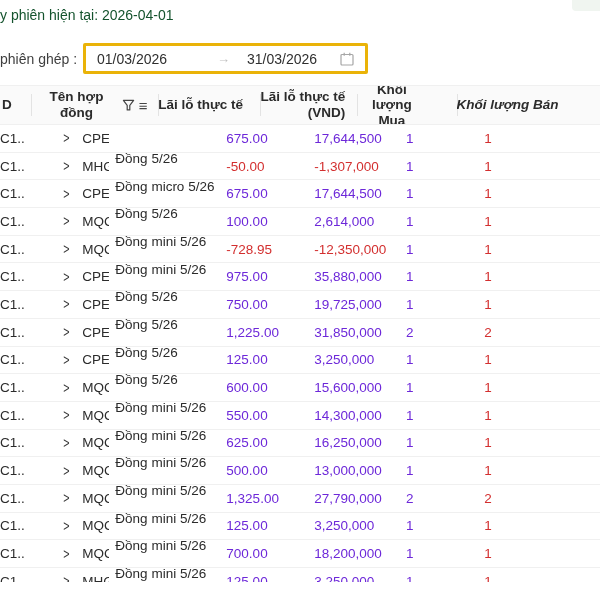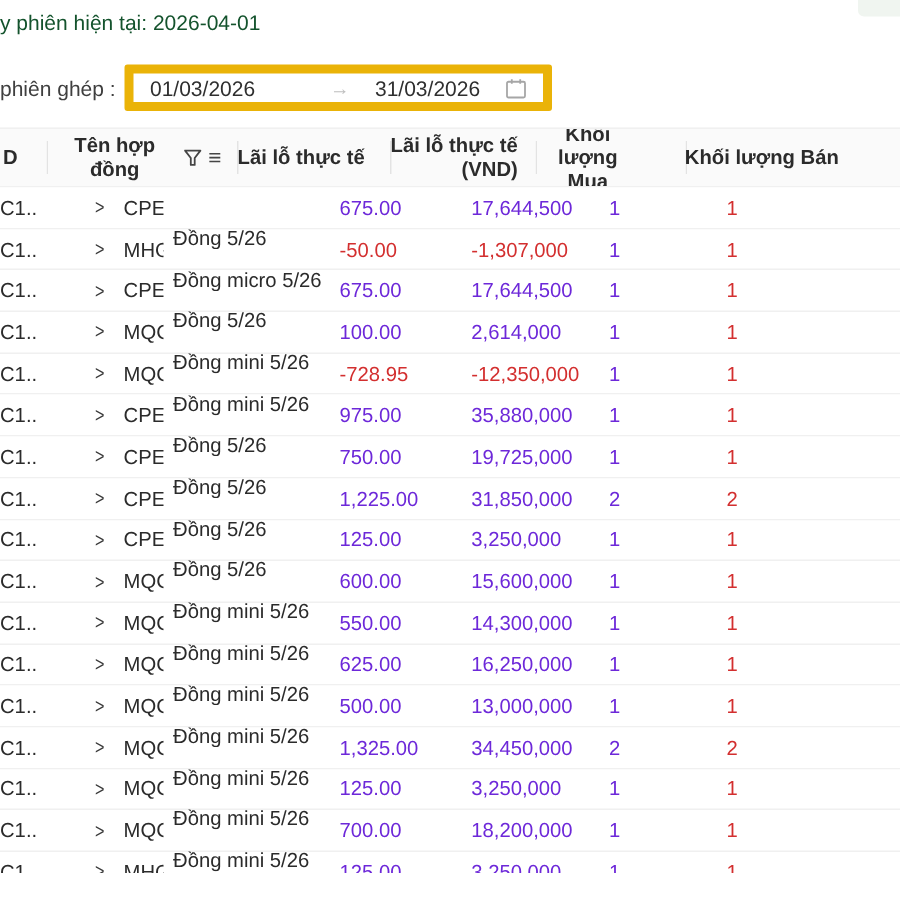--- a/index.html
+++ b/index.html
@@ -8,21 +8,21 @@
     background:#ffffff;color:#262626;
     font-family:"Liberation Sans", sans-serif;
   }
   .stage{position:absolute;left:0;top:0;width:600px;height:600px;overflow:hidden;}
 
   
   .session-line{position:absolute;left:0;top:7px;font-size:14px;color:#14532d;white-space:nowrap;}
   .range-label{position:absolute;left:0;top:51px;font-size:14px;color:#3f3f3f;white-space:nowrap;}
   .range-picker{
     position:absolute;left:83px;top:43px;width:285px;height:31px;box-sizing:border-box;
-    border:6px solid #eab308;border-radius:2px;background:#fff;
+    border:3px solid #eab308;border-radius:2px;background:#fff;
     display:flex;align-items:center;padding:0 11px;
   }
   .range-picker .date{font-size:14px;color:#2f2f2f;white-space:nowrap;}
   .range-picker .d1{width:120px;}
   .range-picker .sep-arrow{width:30px;color:#bfbfbf;font-size:13px;}
   .range-picker .d2{flex:1;}
   .cal-ic{display:flex;align-items:center;}
 
   .corner-fragment{position:absolute;right:0;top:0;width:28px;height:11px;background:#f0f5f0;border-radius:0 0 0 4px;}
 
@@ -51,21 +51,21 @@
   .th.c-id{justify-content:flex-start;padding-left:2px;}
   .th.c-code{padding-right:14px;}
   .th.c-name{justify-content:flex-start;padding:0;}
   .th.c-name .title-wrap{flex:1;display:flex;align-items:center;justify-content:center;}
   .th.c-name .title{max-width:62px;}
   .th.c-pl{padding-right:16px;}
   .th.c-vnd{padding-right:12px;}
   .th.c-vnd .title{max-width:100px;text-align:right;}
   .th.c-buy{padding-right:30px;}
   .th.c-buy .title{max-width:80px;}
-  .th.c-sell{justify-content:flex-start;padding-left:0;white-space:nowrap;}
+  .th.c-sell{justify-content:flex-start;padding-left:0;white-space:nowrap;font-style:italic;}
 
   .hdr-icons{display:flex;align-items:center;gap:4px;padding-right:10px;}
   .filter-ic{display:flex;align-items:center;cursor:pointer;}
   .menu-ic{font-size:15px;color:#454545;font-weight:normal;cursor:pointer;line-height:1;}
 
   .tbody{position:absolute;left:0;top:125px;width:600px;height:457px;overflow:hidden;background:#fff;}
   .tr{display:flex;align-items:center;height:27.7px;box-sizing:border-box;border-bottom:1px solid #f0f0f0;background:#fff;}
   .td{box-sizing:border-box;font-size:13.5px;color:#2b2b2b;white-space:nowrap;overflow:hidden;}
   .td.c-id{padding-left:0;}
   .td.c-code{display:flex;align-items:center;}
@@ -298,21 +298,21 @@
   </div>
 
   <div class="tr">
     <div class="td c-id">C1...</div>
     <div class="td c-code">
       <span class="expand">&gt;</span>
       <span>MQCK26</span>
     </div>
     <div class="td c-name">Đồng mini 5/26</div>
     <div class="td c-pl pos">1,325.00</div>
-    <div class="td c-vnd pos">34,450,000</div>
+    <div class="td c-vnd pos">27,790,000</div>
     <div class="td c-buy pos">2</div>
     <div class="td c-sell neg">2</div>
   </div>
 
   <div class="tr">
     <div class="td c-id">C1...</div>
     <div class="td c-code">
       <span class="expand">&gt;</span>
       <span>MQCK26</span>
     </div>

